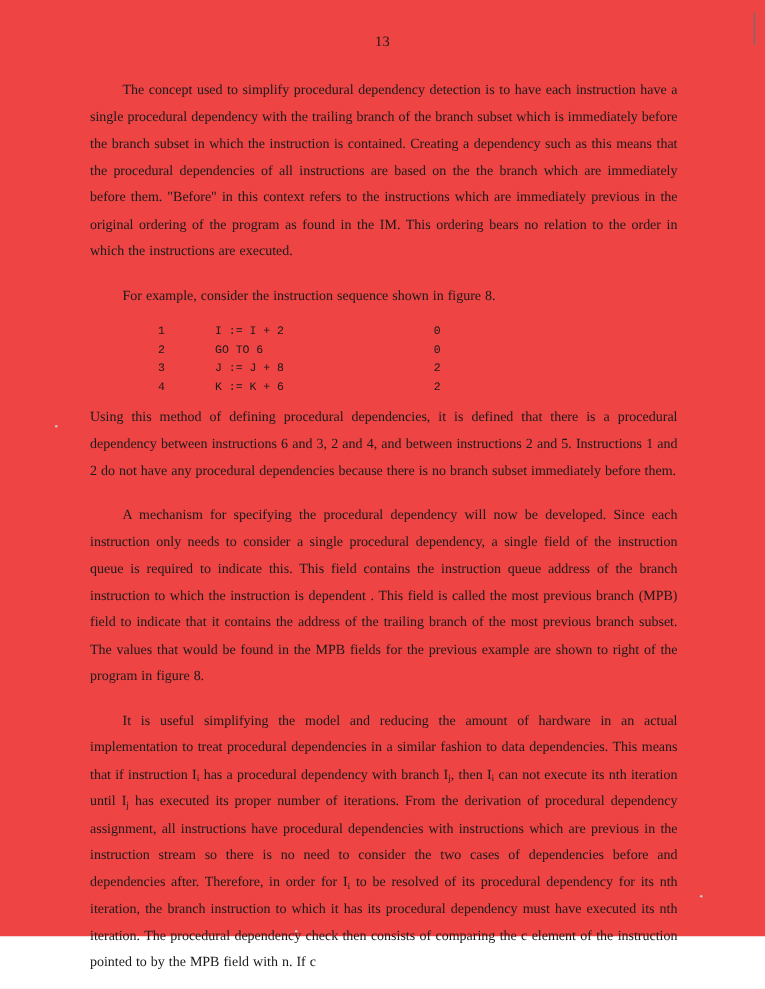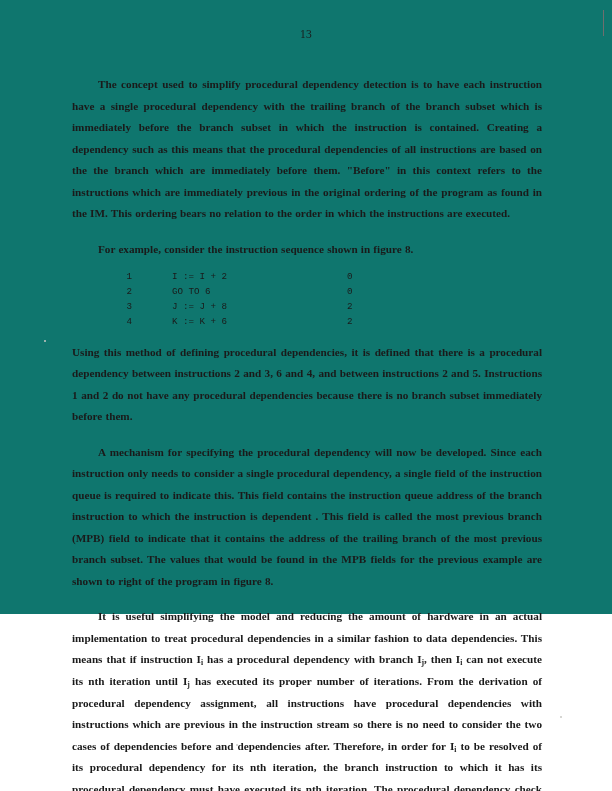--- a/index.html
+++ b/index.html
@@ -12,46 +12,45 @@
     height: 791px;
     position: relative;
     font-family: "Liberation Serif", serif;
     color: #1a1a1a;
     overflow: hidden;
   }
   .page {
     position: absolute;
     top: 0; left: 0;
     width: 612px;
-    height: 614px;
-    background: #0f766e;
+    height: 749px;
+    background: #ef4444;
   }
   .page-number {
     position: absolute;
     top: 28px;
     left: 0;
     width: 612px;
     text-align: center;
     font-size: 11.5px;
     letter-spacing: 0.2px;
   }
   .content {
     position: absolute;
     top: 62px;
     left: 72px;
     width: 470px;
   }
   p.body {
     font-size: 11.2px;
     line-height: 1.92;
     text-align: justify;
-    margin: 12px 0 14px 0;
+    margin: 0 0 14px 0;
     text-indent: 26px;
     word-spacing: 0.4px;
-    font-weight: bold;
   }
   p.body.no-indent { text-indent: 0; }
   p.tight { margin-bottom: 10px; }
   .figure-block {
     margin: 6px 0 6px 0;
   }
   .listing {
     font-family: "Liberation Mono", monospace;
     font-size: 9.2px;
     line-height: 1.62;
@@ -106,21 +105,21 @@
 
     <div class="figure-block">
       <div class="listing">
         <span class="listing-row"><span class="ln">1</span><span class="code">I := I + 2</span><span class="mpb">0</span></span>
         <span class="listing-row"><span class="ln">2</span><span class="code">GO TO 6</span><span class="mpb">0</span></span>
         <span class="listing-row"><span class="ln">3</span><span class="code">J := J + 8</span><span class="mpb">2</span></span>
         <span class="listing-row"><span class="ln">4</span><span class="code">K := K + 6</span><span class="mpb">2</span></span>
       </div>
     </div>
 
-    <p class="body no-indent">Using this method of defining procedural dependencies, it is defined that there is a procedural dependency between instructions 2 and 3, 6 and 4, and between instructions 2 and 5.  Instructions 1 and 2 do not have any procedural dependencies because there is no branch subset immediately before them.</p>
+    <p class="body no-indent">Using this method of defining procedural dependencies, it is defined that there is a procedural dependency between instructions 6 and 3, 2 and 4, and between instructions 2 and 5.  Instructions 1 and 2 do not have any procedural dependencies because there is no branch subset immediately before them.</p>
 
     <p class="body">A mechanism for specifying the procedural dependency will now be developed.  Since each instruction only needs to consider a single procedural dependency, a single field of the instruction queue is required to indicate this.  This field contains the instruction queue address of the branch instruction to which the instruction is dependent .  This field is called the most previous branch (MPB) field to indicate that it contains the address of the trailing branch of the most previous branch subset.  The values that would be found in the MPB fields for the previous example are shown to right of the program in figure 8.</p>
 
     <p class="body"><span>It is useful simplifying the model and reducing the amount of hardware in an actual implementation to treat procedural dependencies in a similar fashion to data dependencies.  This means that if instruction I</span><sub>i</sub><span> has a procedural dependency with branch I</span><sub>j</sub><span>, then I</span><sub>i</sub><span> can not execute its nth iteration until I</span><sub>j</sub><span> has executed its proper number of iterations.  From the derivation of procedural dependency assignment, all instructions have procedural dependencies with instructions which are previous in the instruction stream so there is no need to consider the two cases of dependencies before and dependencies after.  Therefore, in order for I</span><sub>i</sub><span> to be resolved of its procedural dependency for its nth iteration, the branch instruction to which it has its procedural dependency must have executed its nth iteration.  The procedural dependency check then consists of comparing the c element of the instruction pointed to by the MPB field with n. If c</span></p>
 
   </div>
 
   <div class="speck" style="left:44px; top:340px; width:2px; height:2px;"></div>
   <div class="speck" style="left:560px; top:716px; width:2px; height:2px;"></div>
   <div class="speck" style="left:236px; top:744px; width:2px; height:2px;"></div>

